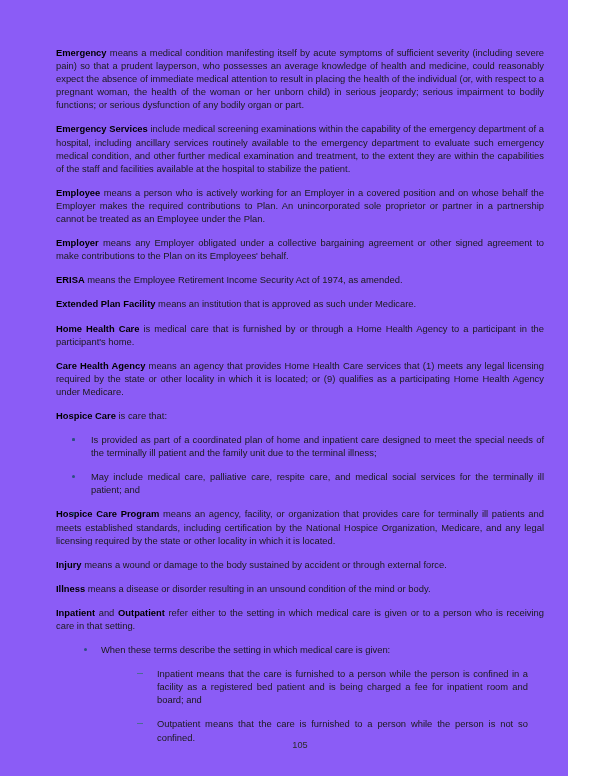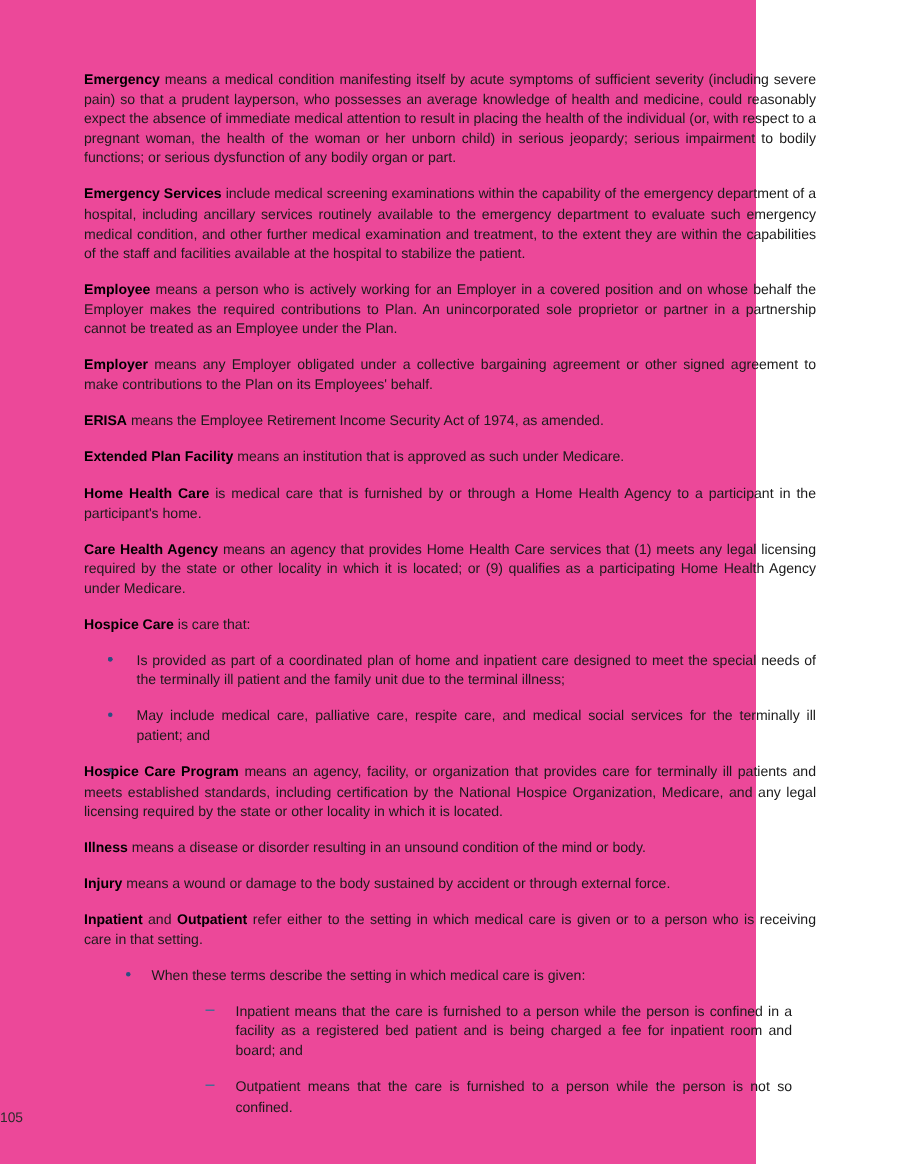--- a/index.html
+++ b/index.html
@@ -13,23 +13,23 @@
     height: 776px;
     font-family: "Liberation Sans", sans-serif;
     color: #000000;
     position: relative;
     overflow: hidden;
   }
   .page {
     position: absolute;
     left: 0;
     top: 0;
-    width: 504px;
+    width: 568px;
     height: 776px;
-    background: #ec4899;
+    background: #8b5cf6;
   }
   .content {
     position: absolute;
     left: 56px;
     top: 46px;
     width: 488px;
   }
   p.para {
     margin: 0 0 11px 0;
     font-size: 9.4px;
@@ -103,20 +103,21 @@
     padding-left: 45px;
   }
   ul.bullets.indented li.bullet > .dot {
     left: 28px;
   }
   .page-number {
     position: absolute;
     left: 0;
     top: 740px;
     width: 600px;
+    text-align: center;
     font-size: 9.2px;
     color: #2b2b2b;
   }
 </style>
 </head>
 <body>
 
 <div class="page">
   <div class="content">
 
@@ -140,23 +141,23 @@
 
     <ul class="bullets">
       <li class="bullet"><span class="dot"></span></li>
       <li class="bullet"><span class="dot"></span><span>Is provided as part of a coordinated plan of home and inpatient care designed to meet the special needs of the terminally ill patient and the family unit due to the terminal illness;</span></li>
       <li class="bullet"><span class="dot"></span><span>May include medical care, palliative care, respite care, and medical social services for the terminally ill patient; and</span></li>
       <li class="bullet"><span class="dot"></span></li>
     </ul>
 
     <p class="para"><span class="term">Hospice Care Program</span><span> means an agency, facility, or organization that provides care for terminally ill patients and meets established standards, including certification by the National Hospice Organization, Medicare, and any legal licensing required by the state or other locality in which it is located.</span></p>
 
+    <p class="para"><span class="term">Injury</span><span> means a wound or damage to the body sustained by accident or through external force.</span></p>
+
     <p class="para"><span class="term">Illness</span><span> means a disease or disorder resulting in an unsound condition of the mind or body.</span></p>
-
-    <p class="para"><span class="term">Injury</span><span> means a wound or damage to the body sustained by accident or through external force.</span></p>
 
     <p class="para"><span class="term">Inpatient</span><span> and </span><span class="term">Outpatient</span><span> refer either to the setting in which medical care is given or to a person who is receiving care in that setting.</span></p>
 
     <ul class="bullets indented">
       <li class="bullet">
         <span class="dot"></span>
         <span>When these terms describe the setting in which medical care is given:</span>
         <ul class="sublist">
           <li class="subbullet"><span class="dash"></span><span>Inpatient means that the care is furnished to a person while the person is confined in a facility as a registered bed patient and is being charged a fee for inpatient room and board; and</span></li>
           <li class="subbullet"><span class="dash"></span><span>Outpatient means that the care is furnished to a person while the person is not so confined.</span></li>

